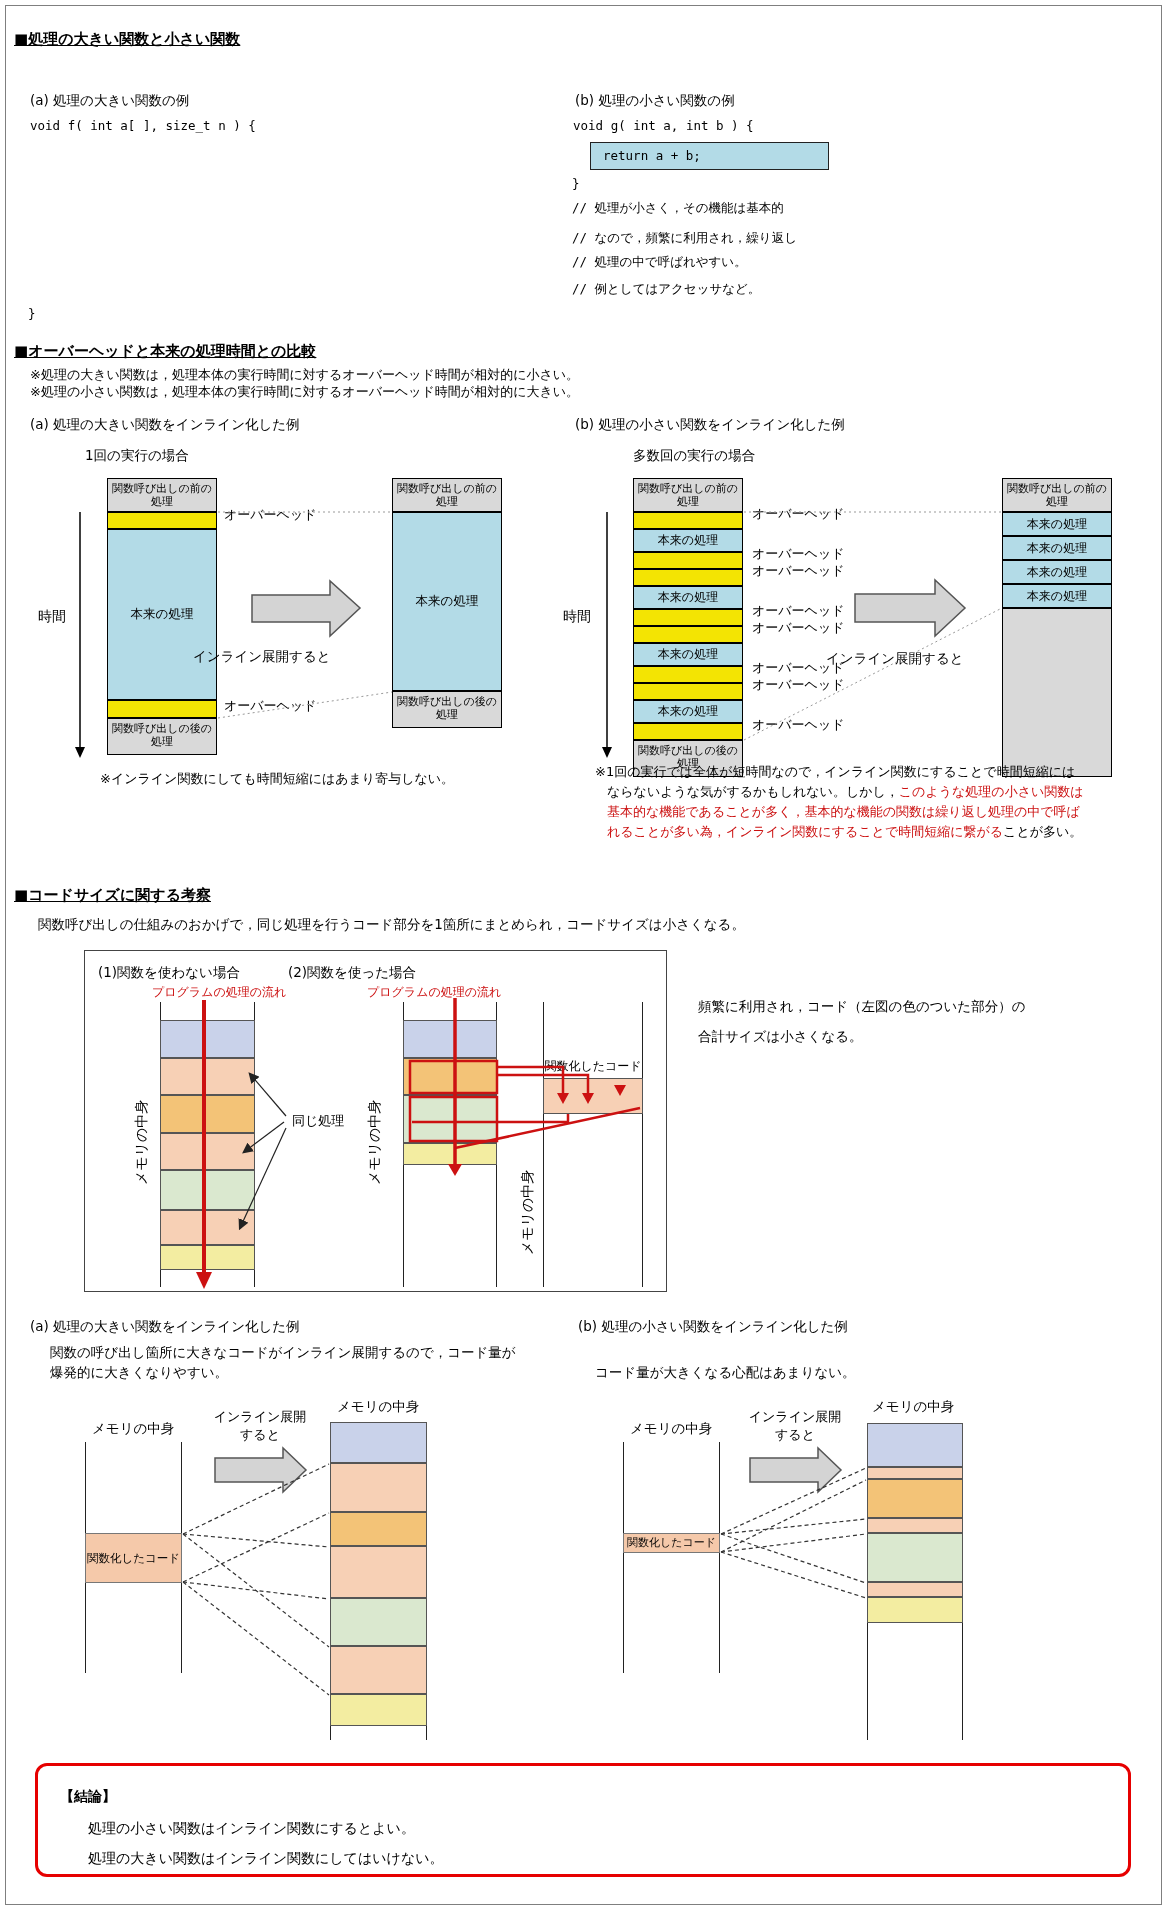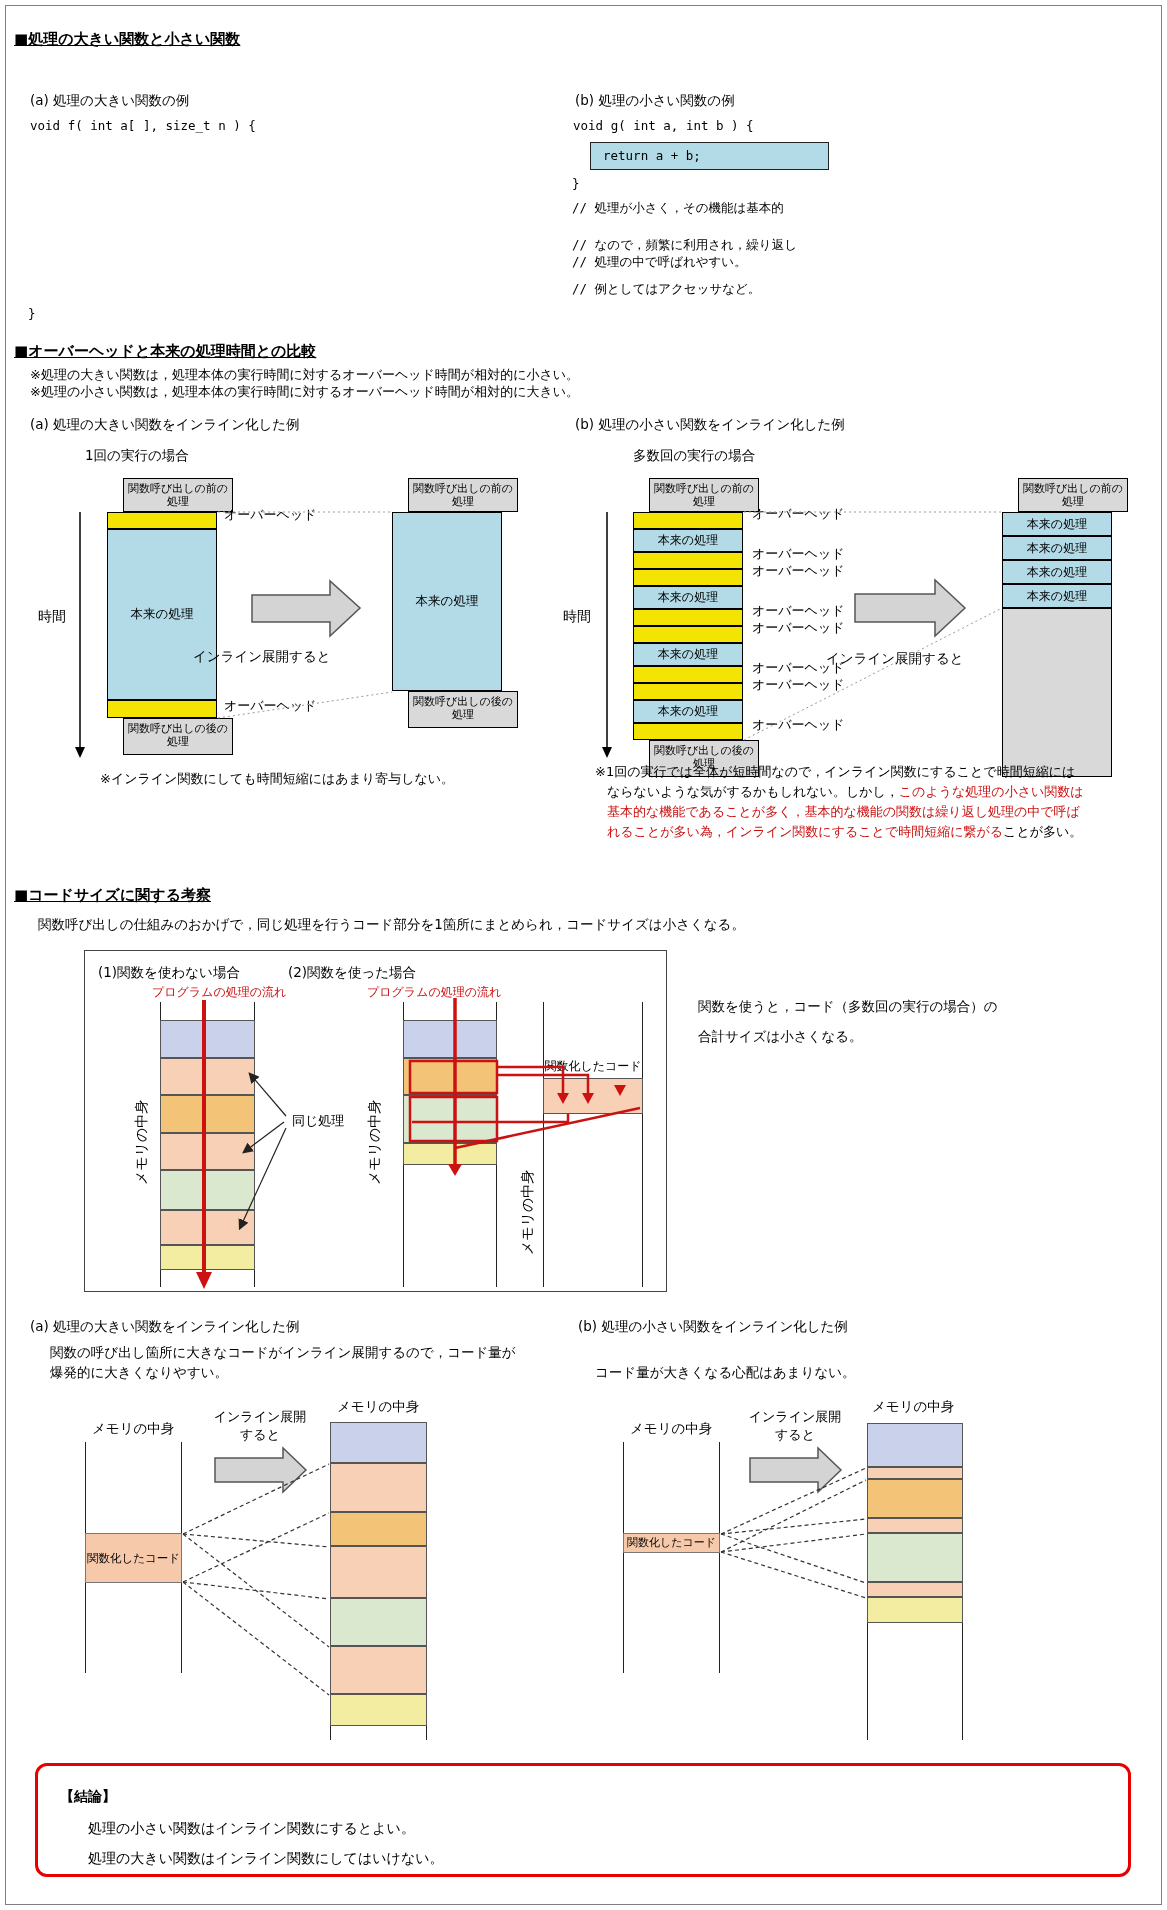--- a/index.html
+++ b/index.html
@@ -11,21 +11,21 @@
   .t14{font-size:14px;}
   .t135{font-size:13.5px;}
   .t13{font-size:13px;}
   .t12{font-size:12px;}
   .mono{font-family:"DejaVu Sans Mono",monospace;font-size:12.5px;}
   .codebox{background:#b3dbe7;border:1px solid #222;}
   .codebox .cl{padding:0 7px;line-height:21.6px;font-family:"DejaVu Sans Mono",monospace;font-size:12.5px;white-space:nowrap;}
   .gray{background:#d9d9d9;border:1px solid #000;box-sizing:border-box;}
   .blueband{background:#b3dbe7;border:1px solid #000;box-sizing:border-box;text-align:center;}
   .yband{background:#f3e403;border:1px solid #000;box-sizing:border-box;}
-  .hdrtxt{font-size:11px;line-height:13px;text-align:center;padding-top:3px;margin-left:16px;}
+  .hdrtxt{font-size:11px;line-height:13px;text-align:center;padding-top:3px;}
   .bandlbl{font-size:12.5px;display:flex;align-items:center;justify-content:center;height:100%;}
   .red{color:#cc1111;}
   .outerbox{border:1.5px solid #444;box-sizing:border-box;}
   .guides{border-left:1px solid #222;border-right:1px solid #222;box-sizing:border-box;}
   .row{border:1px solid #555;box-sizing:border-box;}
   .lav{background:#c9d2ea;}
   .pch{background:#f7d0b5;}
   .org{background:#f3c377;}
   .grn{background:#dae8cf;}
   .yel{background:#f3eda1;}
@@ -47,21 +47,21 @@
   <div class="abs mono" style="left:30px;top:118px;">void f( int a[ ], size_t n ) {</div>
   <div class="abs mono" style="left:28px;top:306px;">}</div>
 
   <div class="abs t135" style="left:575px;top:92px;">(b) 処理の小さい関数の例</div>
   <div class="abs mono" style="left:573px;top:118px;">void g( int a, int b ) {</div>
   <div class="abs codebox" style="left:590px;top:142px;width:237px;height:26px;">
     <div class="cl" style="line-height:25px;padding-left:12px;">return a + b;</div>
   </div>
   <div class="abs mono" style="left:572px;top:176px;">}</div>
   <div class="abs mono" style="left:572px;top:200px;">// 処理が小さく，その機能は基本的</div>
-  <div class="abs mono" style="left:572px;top:237px;">// なので，頻繁に利用され，繰り返し</div>
+  <div class="abs mono" style="left:572px;top:230px;">// なので，頻繁に利用され，繰り返し</div>
   <div class="abs mono" style="left:572px;top:254px;">// 処理の中で呼ばれやすい。</div>
   <div class="abs mono" style="left:572px;top:281px;">// 例としてはアクセッサなど。</div>
 
   <div class="abs h1" style="left:14px;top:342px;">■オーバーヘッドと本来の処理時間との比較</div>
   <div class="abs t13" style="left:30px;top:366px;">※処理の大きい関数は，処理本体の実行時間に対するオーバーヘッド時間が相対的に小さい。</div>
   <div class="abs t13" style="left:30px;top:383px;">※処理の小さい関数は，処理本体の実行時間に対するオーバーヘッド時間が相対的に大きい。</div>
 
   <div class="abs t135" style="left:30px;top:416px;">(a) 処理の大きい関数をインライン化した例</div>
   <div class="abs t135" style="left:85px;top:447px;">1回の実行の場合</div>
   <div class="abs t135" style="left:575px;top:416px;">(b) 処理の小さい関数をインライン化した例</div>
@@ -164,21 +164,21 @@
   <div class="abs row org" style="left:403px;top:1058px;width:94px;height:37px;"></div>
   <div class="abs row grn" style="left:403px;top:1095px;width:94px;height:48px;"></div>
   <div class="abs row yel" style="left:403px;top:1143px;width:94px;height:22px;"></div>
   <div class="vlabel" style="left:366px;top:1185px;">メモリの中身</div>
 
   <div class="abs guides" style="left:543px;top:1002px;width:100px;height:285px;"></div>
   <div class="abs t12 ctr" style="left:543px;top:1058px;width:100px;">関数化したコード</div>
   <div class="abs row pch" style="left:543px;top:1078px;width:100px;height:36px;"></div>
   <div class="vlabel" style="left:519px;top:1255px;">メモリの中身</div>
 
-  <div class="abs t135" style="left:698px;top:998px;">関数を使うと，コード（多数回の実行の場合）の</div>
+  <div class="abs t135" style="left:698px;top:998px;">頻繁に利用され，コード（左図の色のついた部分）の</div>
   <div class="abs t135" style="left:698px;top:1028px;">合計サイズは小さくなる。</div>
 
   <div class="abs t135" style="left:30px;top:1318px;">(a) 処理の大きい関数をインライン化した例</div>
   <div class="abs t135" style="left:50px;top:1344px;">関数の呼び出し箇所に大きなコードがインライン展開するので，コード量が</div>
   <div class="abs t135" style="left:50px;top:1364px;">爆発的に大きくなりやすい。</div>
   <div class="abs t135" style="left:578px;top:1318px;">(b) 処理の小さい関数をインライン化した例</div>
   <div class="abs t135" style="left:595px;top:1364px;">コード量が大きくなる心配はあまりない。</div>
 
   <div class="abs t135" style="left:92px;top:1420px;">メモリの中身</div>
   <div class="abs guides" style="left:85px;top:1442px;width:97px;height:231px;"></div>

